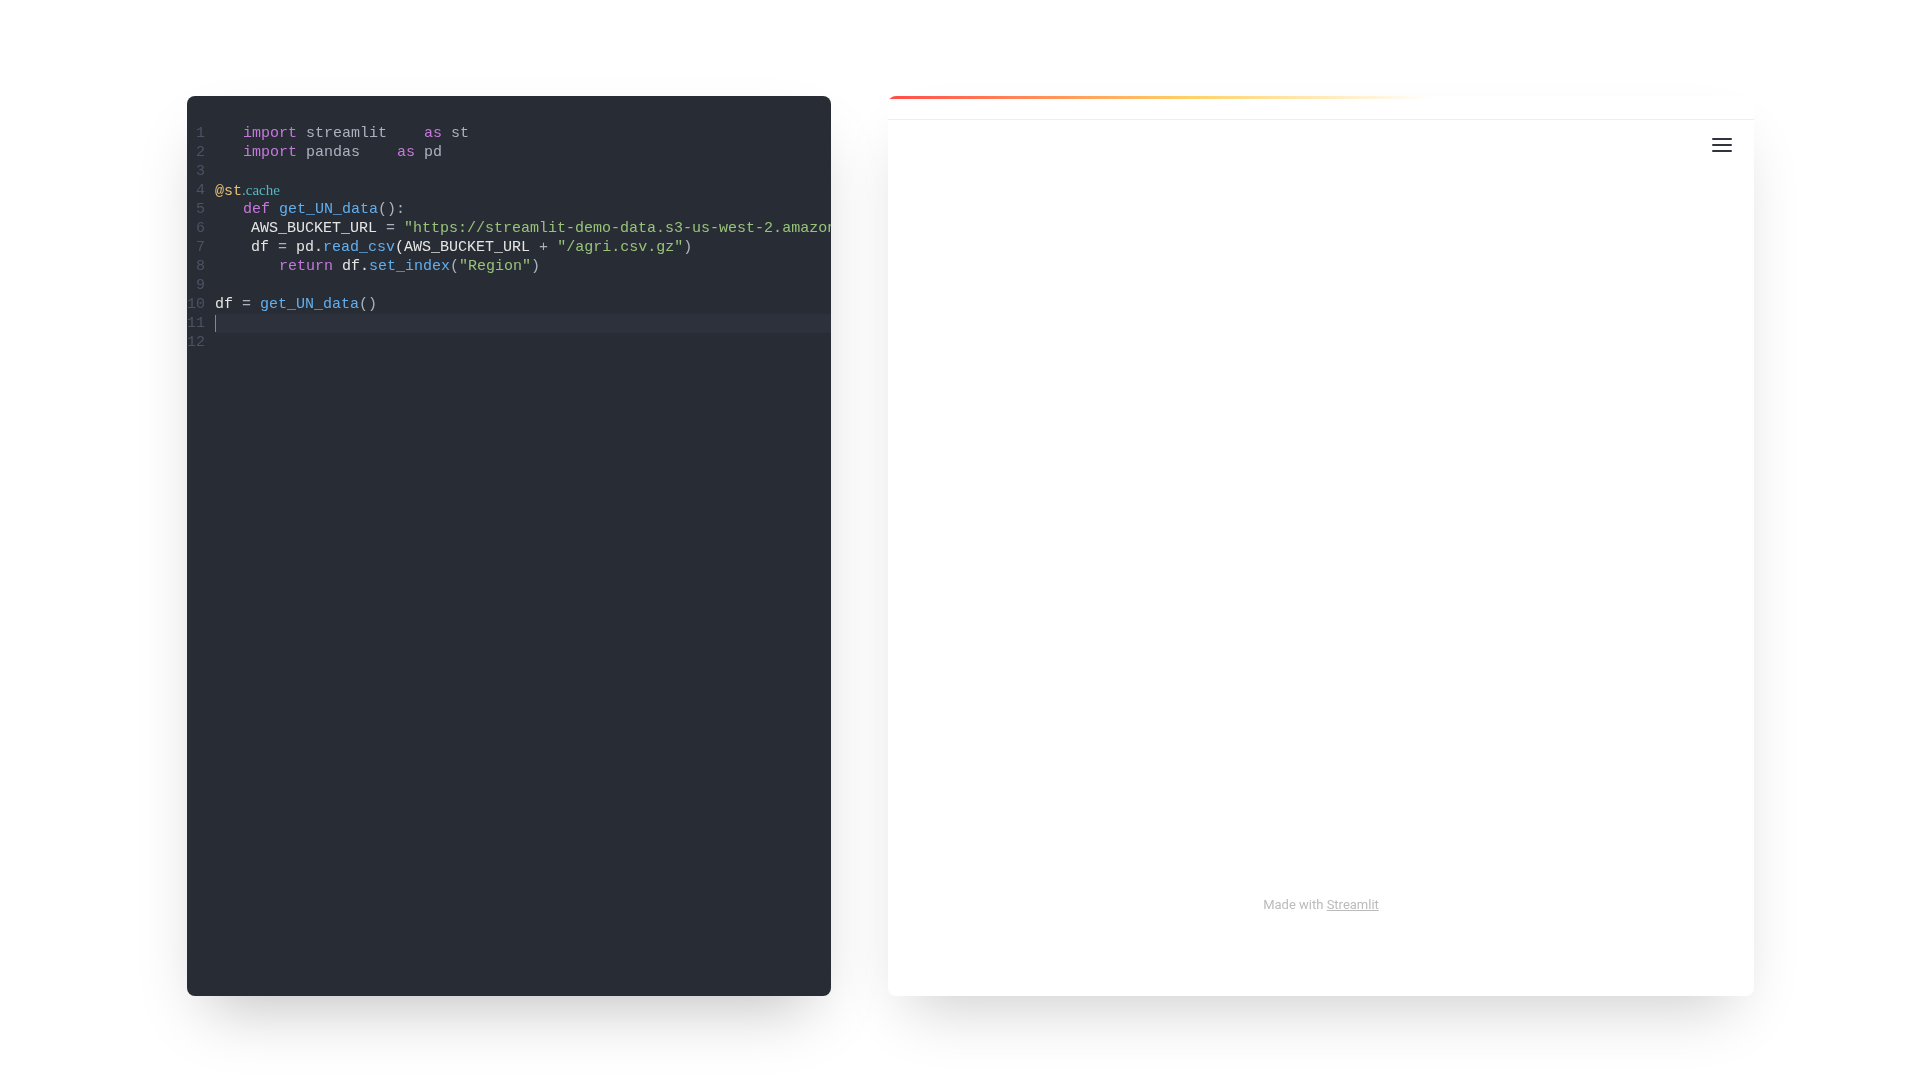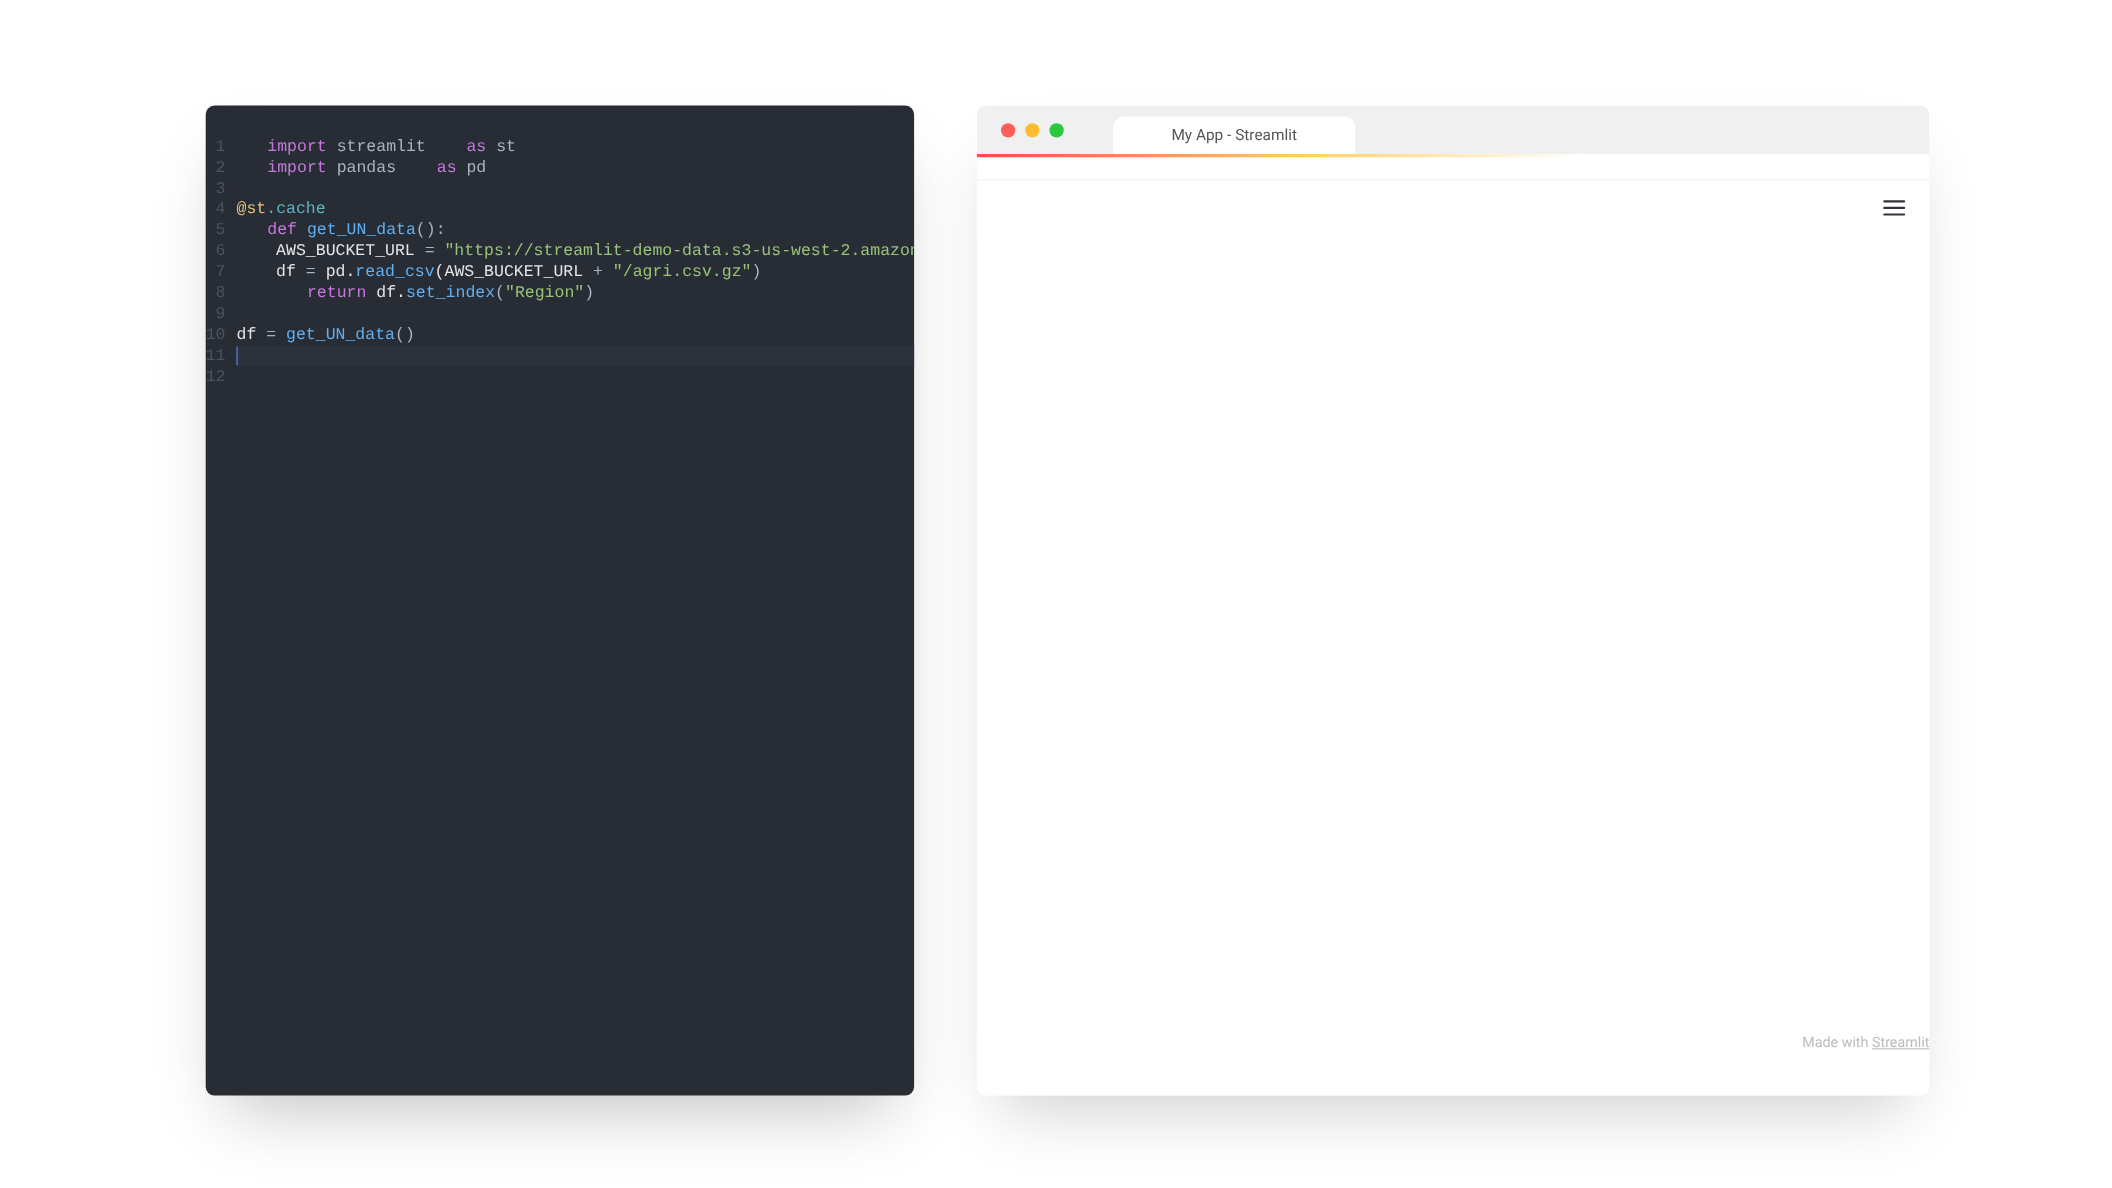--- a/index.html
+++ b/index.html
@@ -40,21 +40,21 @@
     display: inline-block; width: 1px; height: 17px;
     background: #528bff; vertical-align: text-bottom;
   }
   
   .kw   { color: #c678dd; margin-left: 28px; } 
   .dec  { color: #e5c07b; margin-top: 28px; } 
   .fn   { color: #61afef; } 
   .str  { color: #98c379; } 
   .punc { color: #abb2bf; }
   .mod  { color: #abb2bf; }
-  .attr { color: #56b6c2; }
+  .attr { color: #56b6c2; font-family: Liberation Serif, serif; }
   .id   { color: #e5e5e5; }
 
   .editor-status {
     height: 28px;
     background: #21252b;
     color: #9da5b4;
     font-size: 12px;
     display: flex; align-items: center;
     padding: 0 10px;
     gap: 18px;
@@ -124,21 +124,21 @@
     width: 20px; height: 14px;
     display: flex; flex-direction: column; justify-content: space-between;
     cursor: pointer;
   }
   .hamburger span {
     display: block; height: 2px; background: #31333f; border-radius: 1px;
   }
   .footer-credit {
     position: absolute;
     left: 0; right: 0; bottom: 40px;
-    text-align: right;
+    text-align: center;
     font-size: 13px;
     color: #bbb;
   }
   .footer-credit .link { text-decoration: underline; color: #bbb; }
 
   [data-interactable="true"] { cursor: pointer; }
 </style>
 </head>
 <body>
 <div class="stage">
@@ -170,30 +170,20 @@
       <div class="line" data-interactable="false"><span>    </span><span class="kw">return</span><span class="id"> df.</span><span class="fn">set_index</span><span class="punc">(</span><span class="str">"Region"</span><span class="punc">)</span></div>
       <div class="line" data-interactable="false"><span></span></div>
       <div class="line" data-interactable="false"><span class="id">df </span><span class="punc">=</span><span class="fn"> get_UN_data</span><span class="punc">()</span></div>
       <div class="line hl" data-interactable="false"><span></span><span class="cursor" data-interactable="false"></span></div>
     </div>
   </div>
 
 </div>
 
 <div class="browser" data-interactable="false">
-  <div class="titlebar" data-interactable="false">
-    <div class="traffic" data-interactable="false">
-      <div class="dot red" data-interactable="true"></div>
-      <div class="dot yel" data-interactable="true"></div>
-      <div class="dot grn" data-interactable="true"></div>
-    </div>
-    <div class="tab" data-interactable="true">
-      <span data-interactable="false">My App - Streamlit</span>
-    </div>
-  </div>
   <div class="addrbar" data-interactable="false">
     <div class="running-bar" data-interactable="false"></div>
   </div>
   <div class="app-viewport" data-interactable="false">
     <div class="hamburger" data-interactable="true">
       <span data-interactable="false"></span>
       <span data-interactable="false"></span>
       <span data-interactable="false"></span>
     </div>
     <div class="footer-credit" data-interactable="false">

